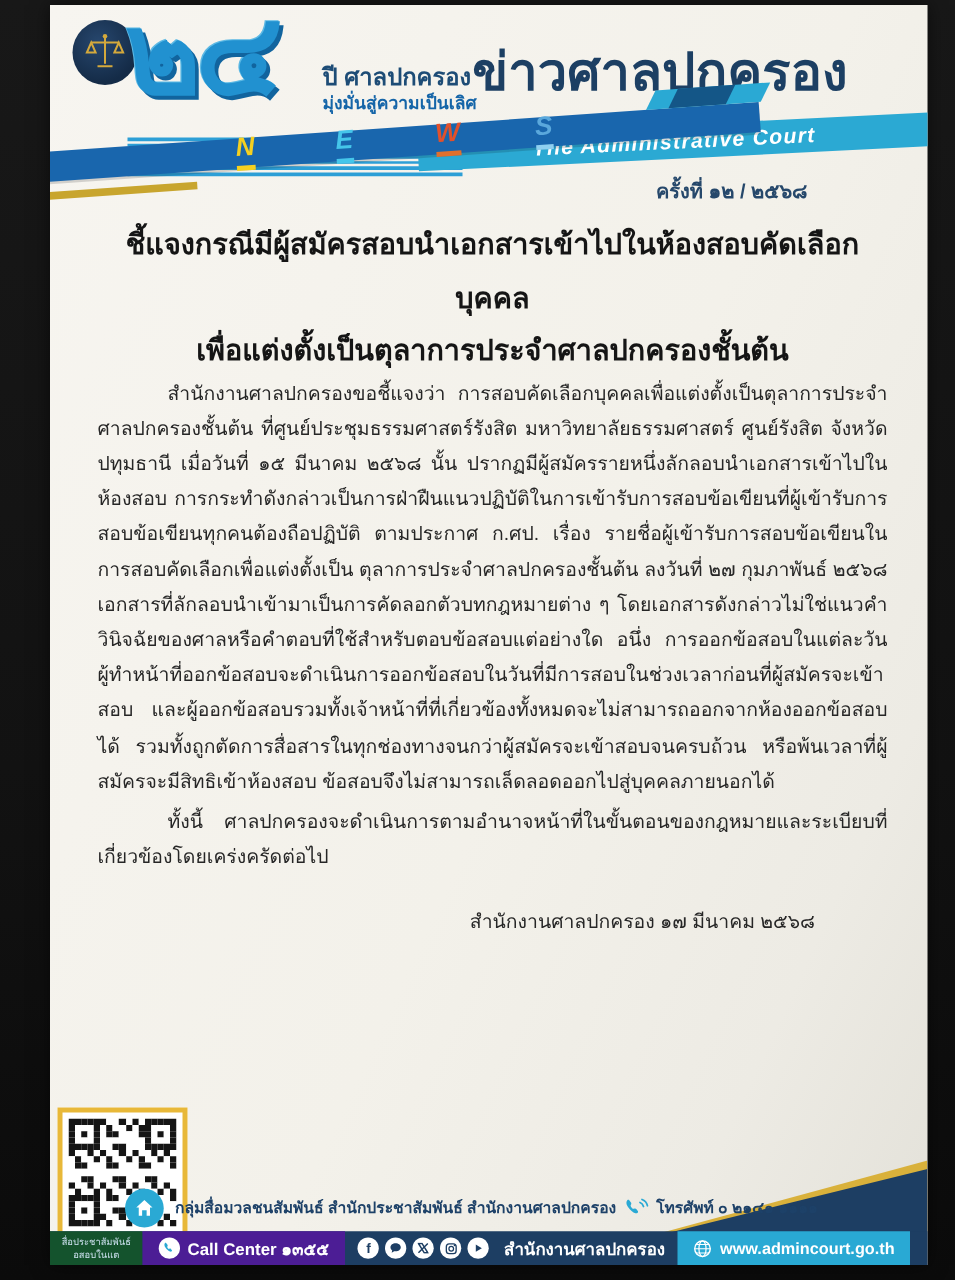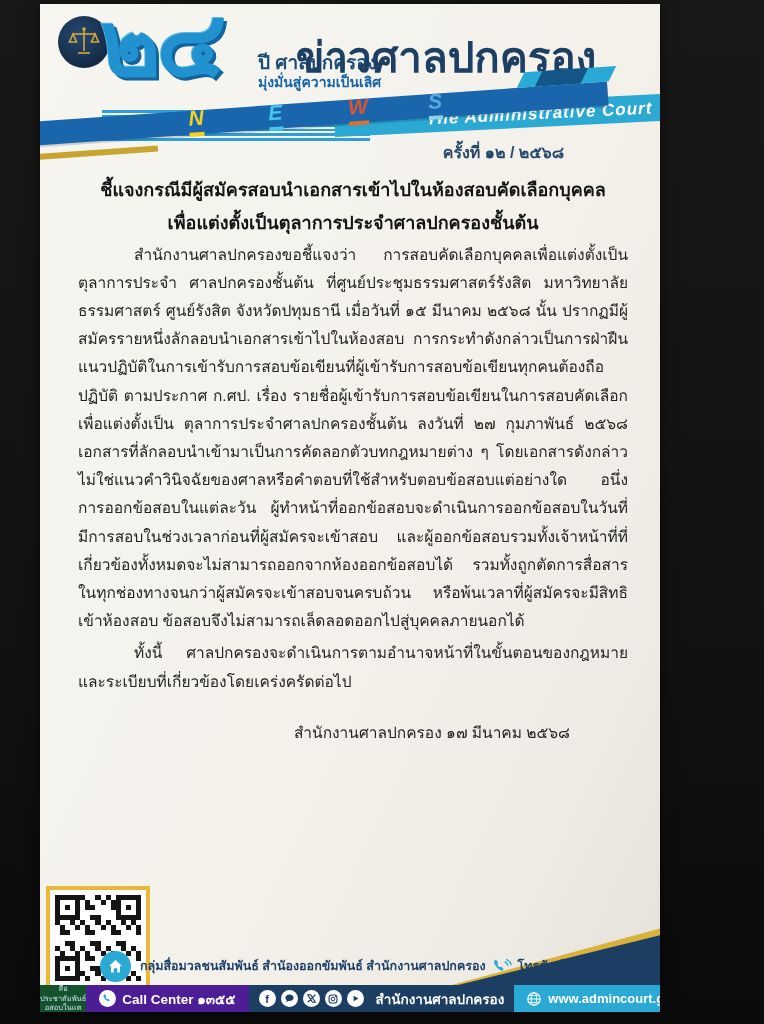--- a/index.html
+++ b/index.html
@@ -4,21 +4,21 @@
 <style>
   html,body{margin:0;padding:0;}
   body{
     width:764px;height:1024px;
     background:linear-gradient(180deg,#181818 0%,#121212 60%,#0b0b0b 100%);
     font-family:"Liberation Sans","DejaVu Sans",sans-serif;
     overflow:hidden;position:relative;
   }
   .stage{position:absolute;inset:0;}
   .page{
-    position:absolute;left:40px;top:4px;width:620px;height:1008px;
+    position:absolute;left:40px;top:4px;width:702px;height:1008px;
     background:linear-gradient(115deg,#f7f5f0 0%,#f3f1ea 55%,#edebe4 82%,#e3e1d9 100%);
     box-shadow:0 0 14px rgba(0,0,0,.55);
     overflow:hidden;
   }
   
   .emblem{position:absolute;left:18px;top:12px;width:52px;height:52px;border-radius:50%;
     background:radial-gradient(circle at 40% 35%,#27476e,#142b47 70%);display:flex;align-items:center;justify-content:center;}
   .logo-num{position:absolute;left:60px;top:-6px;font-size:92px;font-weight:bold;line-height:1;
     color:#2191d0;text-shadow:3px 3px 0 #11649e, -1px -1px 0 #5db9e4;letter-spacing:-4px;}
   .logo-text{position:absolute;left:218px;top:48px;line-height:1.15;}
@@ -38,21 +38,21 @@
   .news-letter{position:absolute;top:-4px;font-size:21px;font-weight:bold;font-style:italic;}
   .news-letter u{display:block;height:4px;margin-top:2px;text-decoration:none;}
   .nl-n{left:160px;color:#f5d020;} .nl-n u{background:#f5d020;}
   .nl-e{left:240px;color:#45c6ea;} .nl-e u{background:#45c6ea;}
   .nl-w{left:320px;color:#e1512c;} .nl-w u{background:#e0702c;}
   .nl-s{left:400px;color:#5aa8dc;} .nl-s u{background:#8fd0f0;}
   .band-tip{position:absolute;left:-12px;top:146px;width:130px;height:6px;background:#c8a52e;transform:rotate(-4deg);}
   .issue{position:absolute;right:96px;top:136px;font-size:16px;font-weight:bold;color:#26486b;}
   
   .doc-body{position:absolute;left:38px;right:32px;top:170px;color:#262626;}
-  .doc-title{text-align:center;font-size:18px;font-weight:bold;line-height:1.85;color:#151515;}
+  .doc-title{text-align:center;font-size:23px;font-weight:bold;line-height:1.85;color:#151515;}
   .doc-body p{font-size:15.5px;line-height:1.82;text-align:justify;margin:0 0 4px 0;text-indent:56px;}
   .doc-body p.first{margin-top:16px;}
   .signoff{margin-top:24px;text-align:right;padding-right:58px;font-size:15.5px;color:#262626;}
   
   .wedge-gold{position:absolute;right:0;bottom:26px;width:212px;height:60px;background:#d9b13b;
     clip-path:polygon(0 100%,100% 4%,100% 100%);}
   .wedge-navy{position:absolute;right:0;bottom:26px;width:206px;height:54px;background:#1d3e63;
     clip-path:polygon(0 100%,100% 6%,100% 100%);}
   .qr{position:absolute;left:6px;bottom:22px;width:86px;height:86px;border:4px solid #e8b838;background:#fff;padding:5px;}
   .qr-grid{display:grid;width:100%;height:100%;grid-template-columns:repeat(17,1fr);}
@@ -430,21 +430,21 @@
     </div>
 
     <div class="contact">
       <div class="home-badge">
         <svg width="17" height="17" viewBox="0 0 17 17">
           <path d="M8.5 2 L15 8 H13 V14.5 H10.3 V10.2 H6.7 V14.5 H4 V8 H2 Z" fill="#fff"></path>
         </svg>
       </div>
       <div class="contact-lines">
         <div class="row">
-          <span>กลุ่มสื่อมวลชนสัมพันธ์ สำนัองออกขัมพันธ์ สำนักงานศาลปกครอง</span>
+          <span>กลุ่มสื่อมวลชนสัมพันธ์ สำนักประชาสัมพันธ์ สำนักงานศาลปกครอง</span>
           <svg width="20" height="17" viewBox="0 0 20 17">
             <path d="M3 2 C2 3 1.6 5 3.4 7.6 C5.2 10.2 7.4 12 9.2 12.6 C10.6 13 11.8 12 11.4 11 L10 9.2 C9.6 8.6 8.8 8.6 8.2 9 C7.2 9.6 5 7 5.6 6 C6.2 5.2 6.2 4.4 5.6 3.8 L4.4 2.2 C4 1.7 3.4 1.7 3 2 Z" fill="#2aa9d4"></path>
             <path d="M13 4 C14.4 4.6 15.4 5.8 15.8 7.2 M14.6 1.6 C16.8 2.4 18.4 4.2 19 6.6" stroke="#2aa9d4" stroke-width="1.4" fill="none" stroke-linecap="round"></path>
           </svg>
           <span>โทรศัพท์ ๐ ๒๑๔๑ ๑๑๑๑</span>
         </div>
       </div>
     </div>
 
     <div class="bottom-bar">

